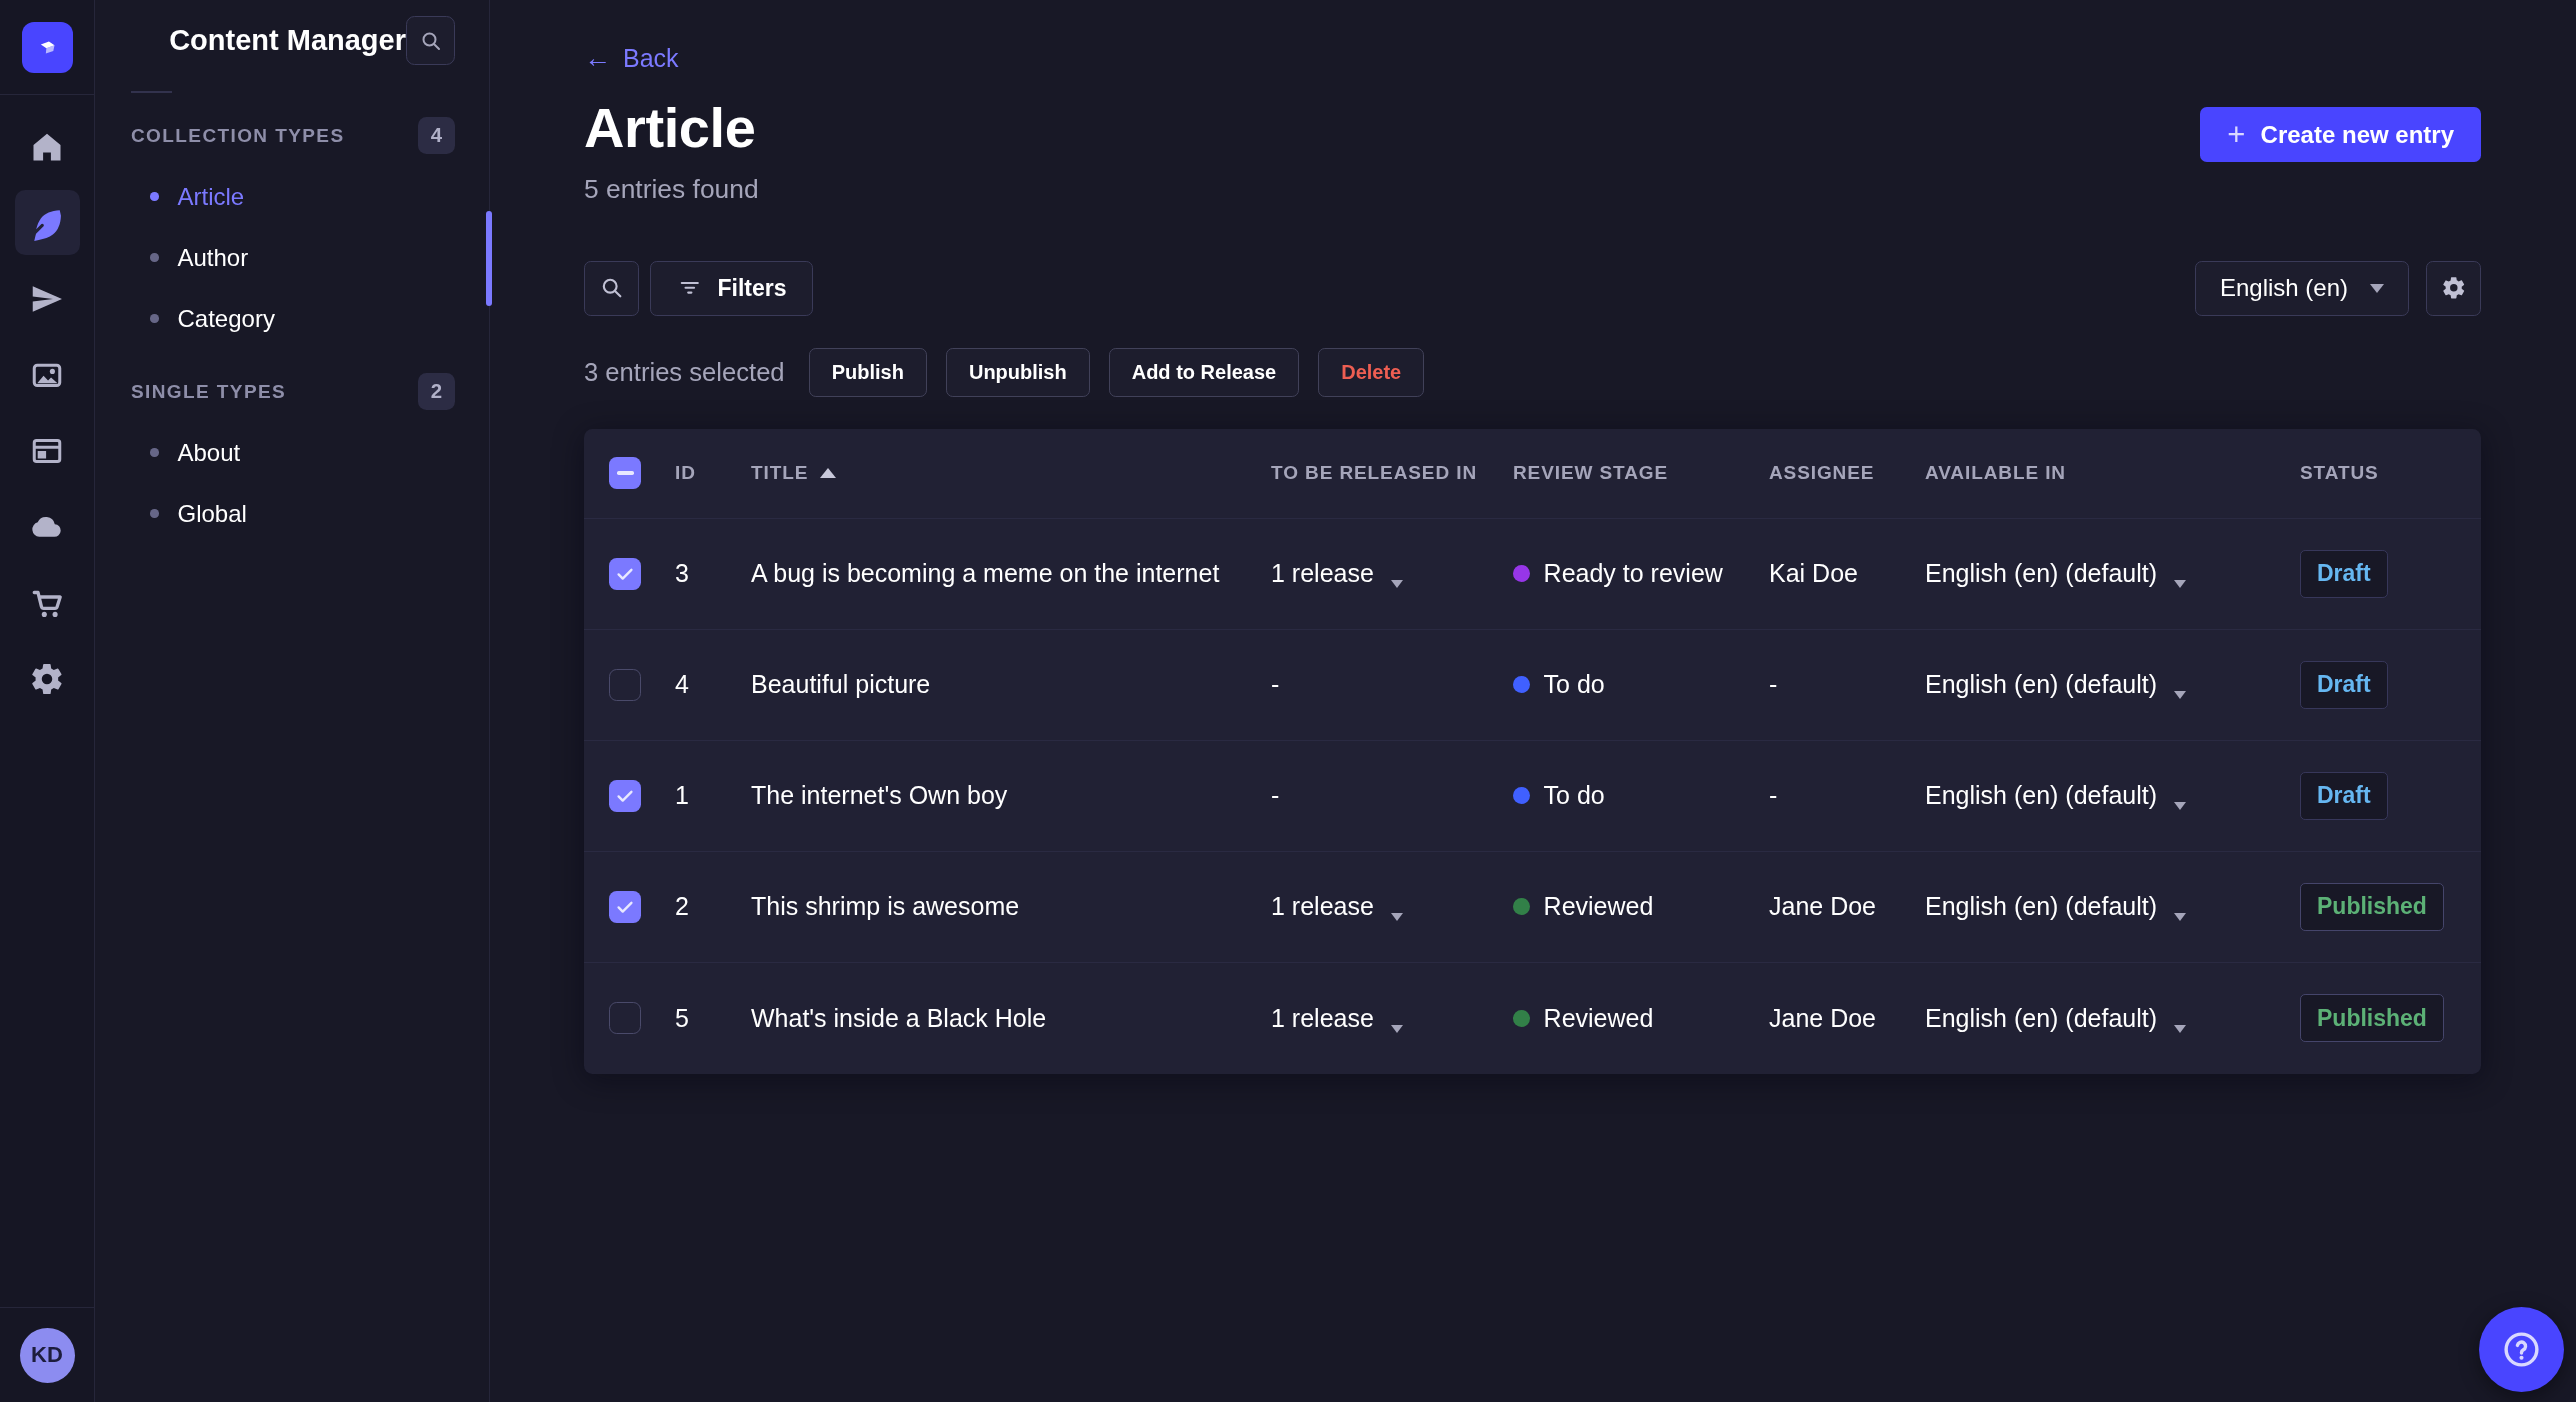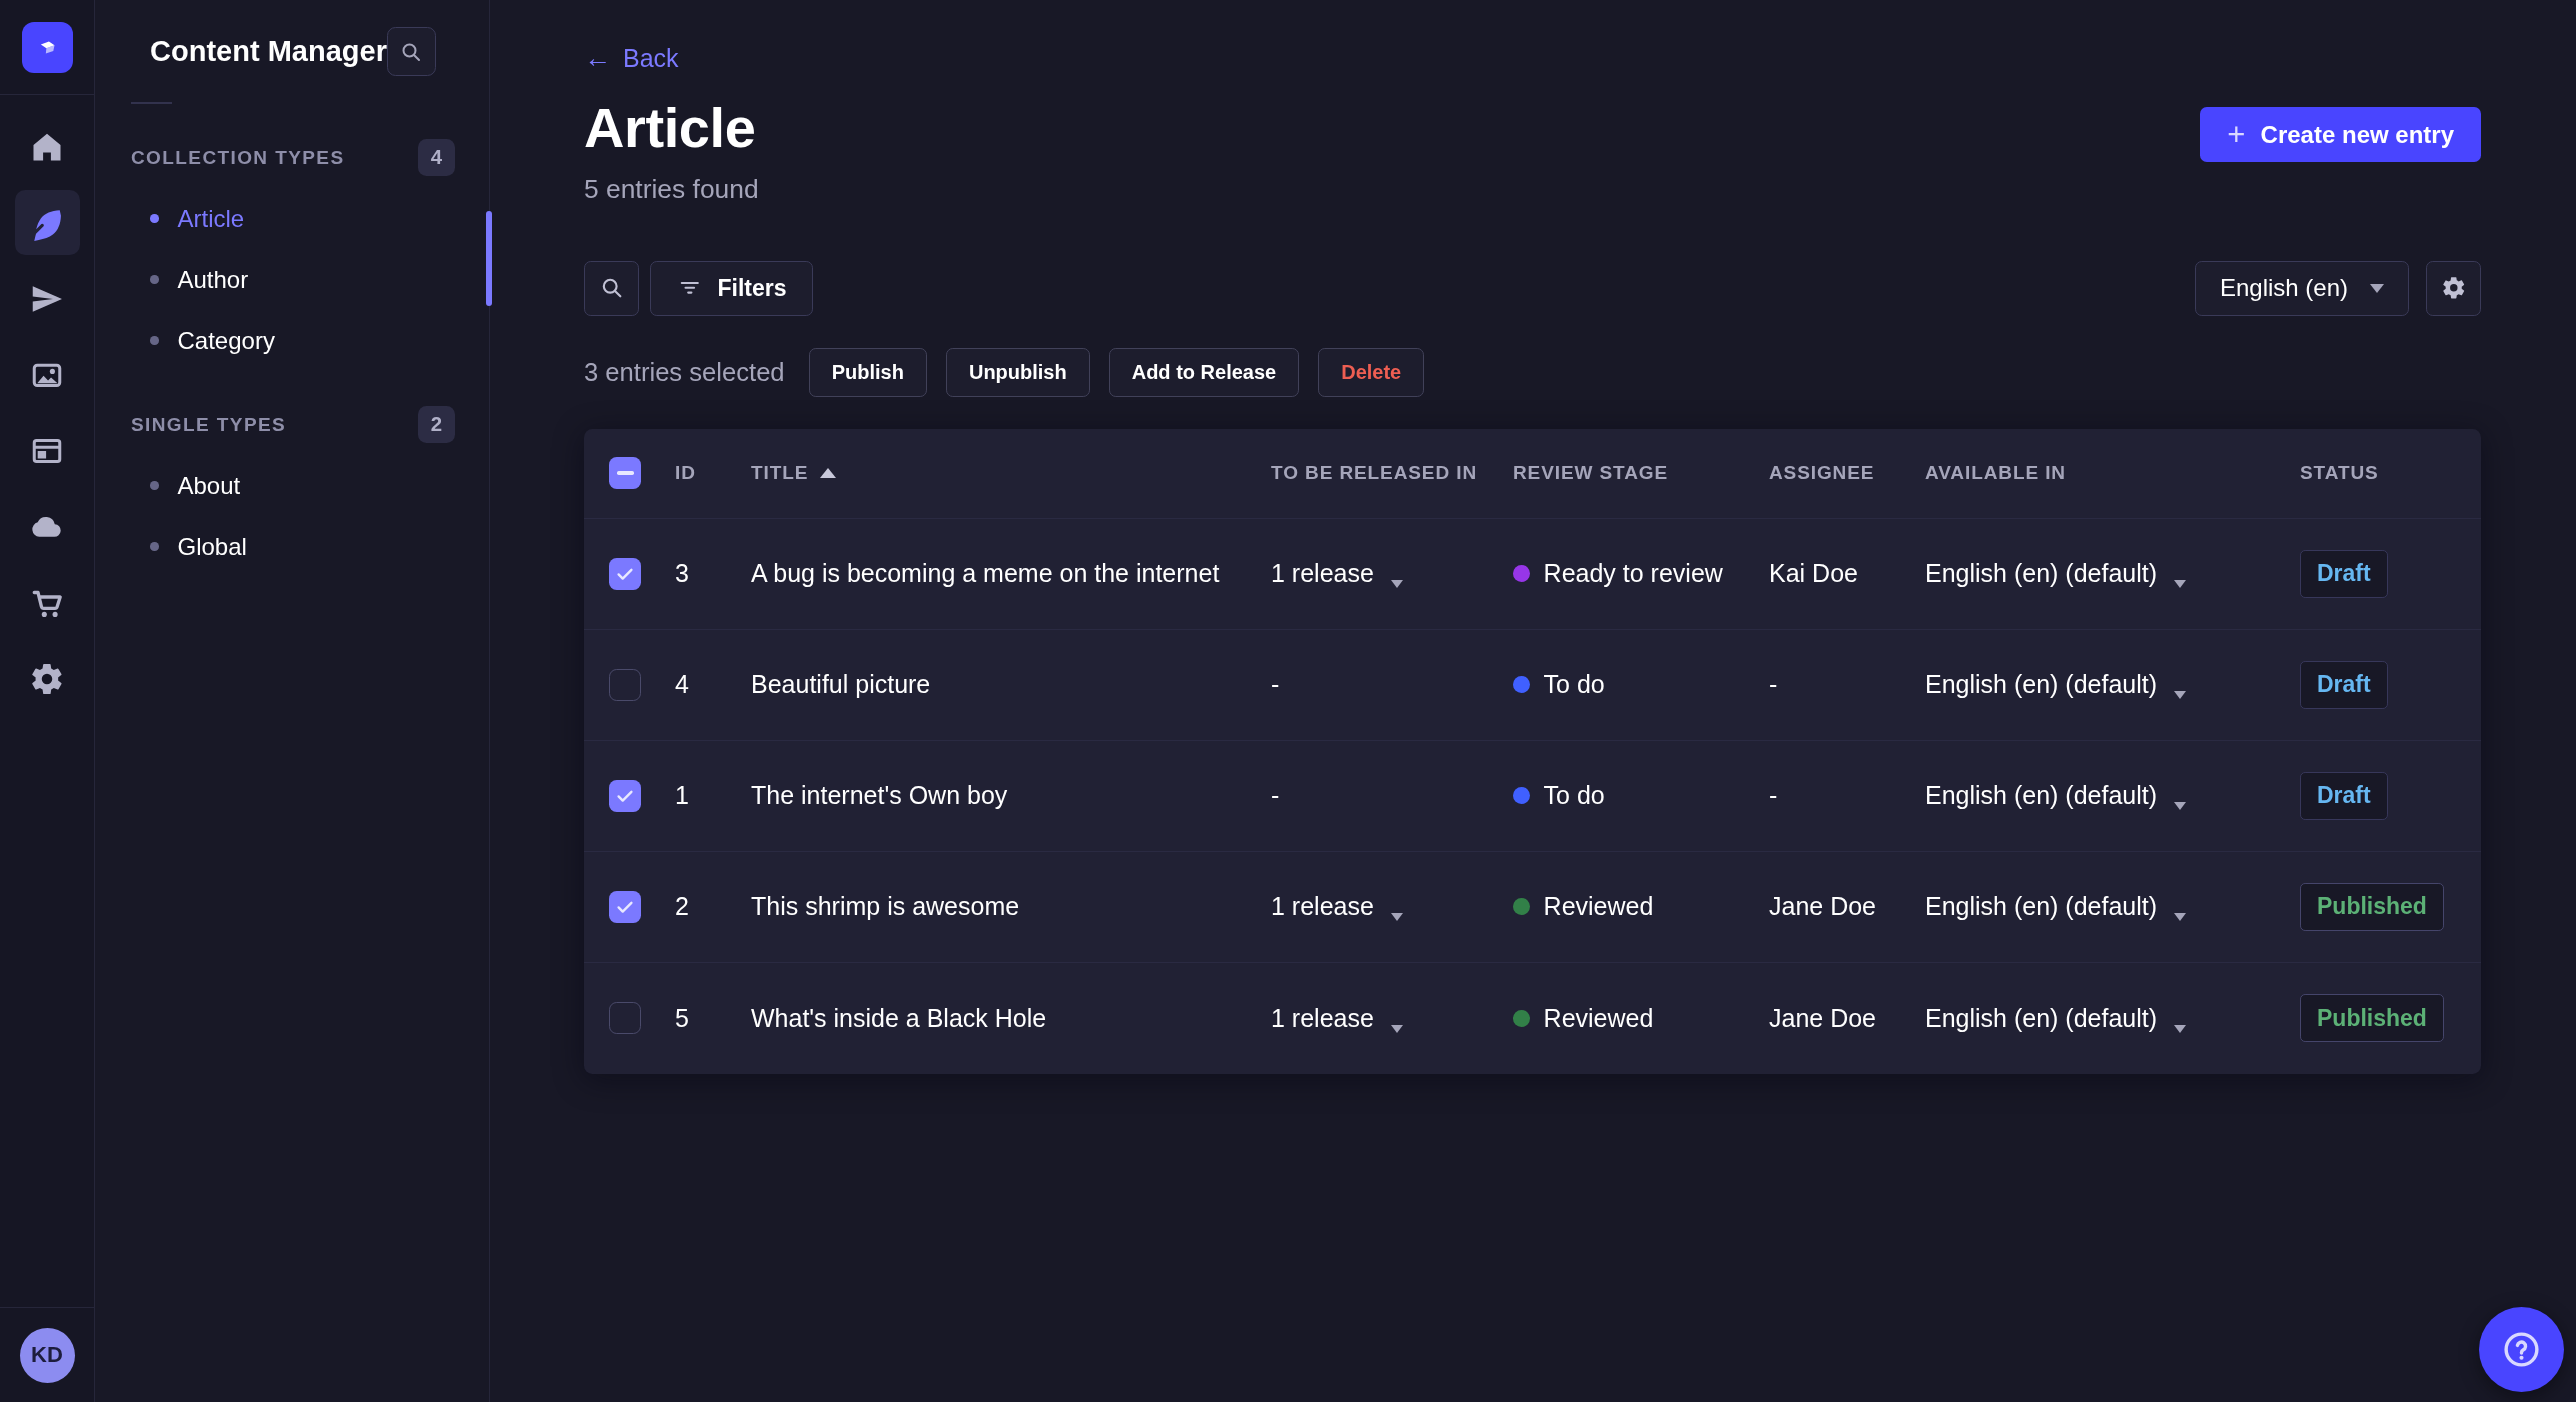--- a/index.html
+++ b/index.html
@@ -49,32 +49,32 @@
     display: flex; align-items: center; justify-content: center;
   }
 
   
   .subnav {
     width: 395px; flex-shrink: 0; position: relative;
     background: #181826;
     border-right: 0.9px solid #26263a;
   }
   .subnav-header {
-    display: flex; align-items: center; justify-content: center;
-    padding: 27px 34px 0 36px;
+    display: flex; align-items: center; justify-content: flex-end;
+    padding: 16px 34px 0 36px;
   }
   .subnav-title { font-size: 29px; font-weight: 700; }
   .icon-btn-sm {
     width: 49px; height: 49px; border-radius: 8.5px;
     background: #1d1d2d; border: 0.9px solid #3a3a58; color: #a5a5ba;
     display: flex; align-items: center; justify-content: center; cursor: pointer;
   }
   .icon-btn-sm svg { width: 24px; height: 24px; }
   .subnav-rule { width: 41px; height: 2.6px; background: #32324d; margin: 25.6px 0 0 36px; }
-  .section { margin-top: 35px; }
+  .section { margin-top: 24px; }
   .section-head {
     display: flex; align-items: center; justify-content: space-between;
     padding: 0 34px 0 36px;
     color: #8e8ea9; font-size: 19px; font-weight: 700; letter-spacing: 1.4px;
   }
   .count-badge {
     min-width: 37px; height: 37px; padding: 0 8.5px;
     background: #2c2c44; border-radius: 8.5px;
     color: #b0b0c8; font-size: 20.4px; font-weight: 600; letter-spacing: 0;
     display: flex; align-items: center; justify-content: center;

